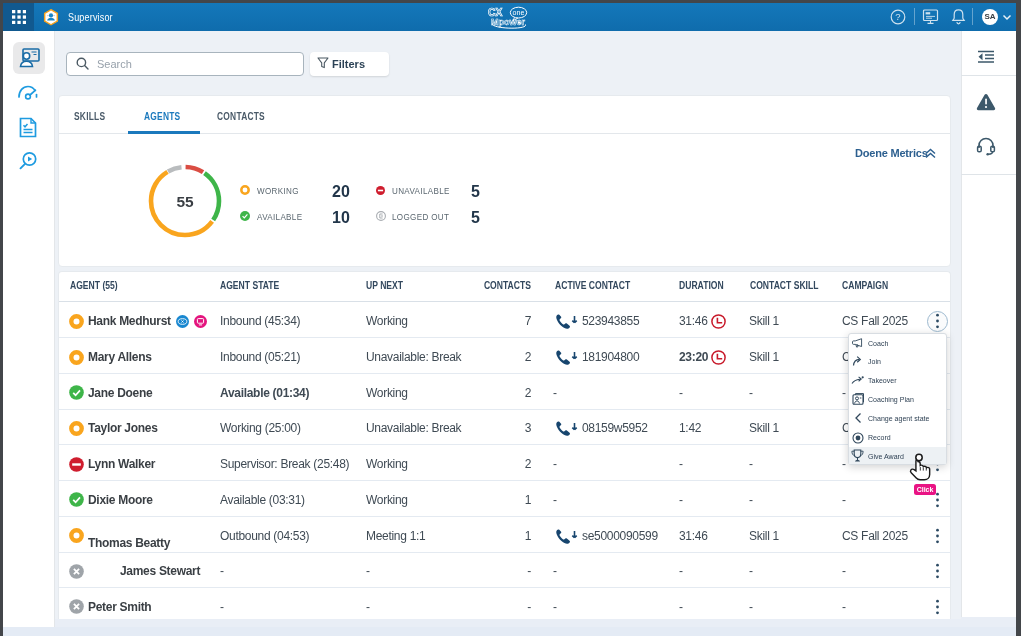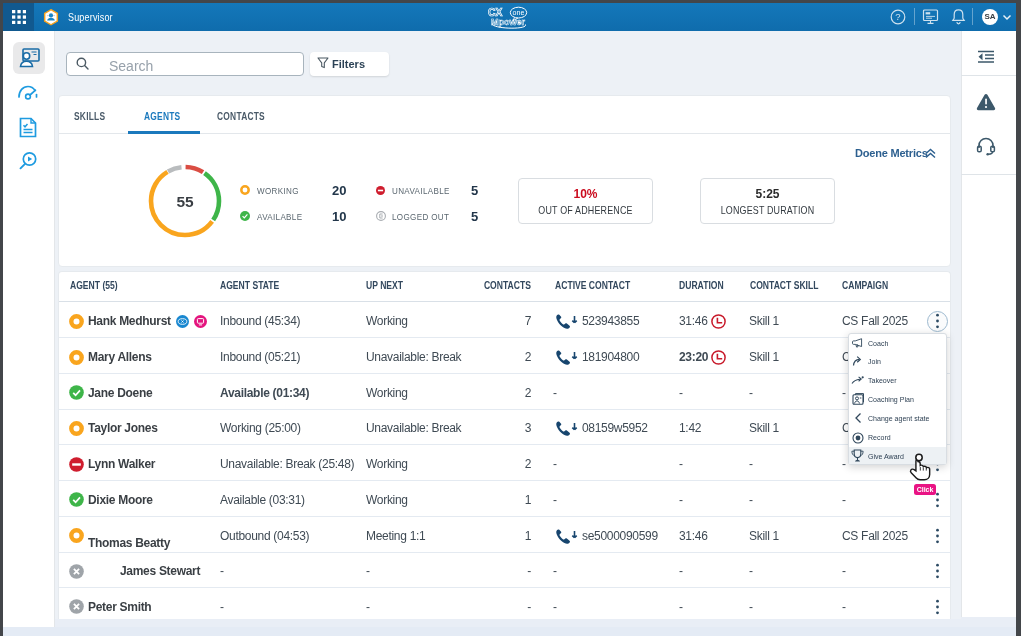--- a/index.html
+++ b/index.html
@@ -11,34 +11,34 @@
   #waffle{left:3px;top:3px;width:31px;height:28px;background:#11598f;}
   #suptitle{left:68px;top:11px;color:#fff;font-size:11px;letter-spacing:.2px;transform:scale(0.82,1);transform-origin:0 0;}
   
   #lsb{left:3px;top:31px;width:52px;height:597px;background:#fff;border-right:1px solid #e3e6e9;box-sizing:border-box;}
   #lsb-sel{left:13px;top:42px;width:32px;height:32px;background:#e9e9ea;border-radius:6px;}
   #rsb{left:961px;top:31px;width:55px;height:586px;background:#fff;border-left:1px solid #e3e6e9;box-sizing:border-box;}
   .rdiv{left:961px;width:55px;height:1px;background:#dfe4e8;}
   
   #main{left:55px;top:31px;width:906px;height:605px;background:#edf1f6;}
   #searchbox{left:66px;top:52px;width:238px;height:24px;background:#fff;border:1px solid #a8b4bd;border-radius:4px;box-sizing:border-box;}
-  #searchph{left:109px;top:58px;font-size:14px;color:#97a1ab;}
+  #searchph{left:97px;top:58px;font-size:11px;color:#97a1ab;}
   #filtersbtn{left:310px;top:52px;width:79px;height:24px;background:#fff;border-radius:4px;box-shadow:0 1px 2px rgba(0,0,0,.12);}
   #filterstxt{left:332px;top:58px;font-size:11px;font-weight:bold;color:#2c4256;}
   
   #card1{left:58px;top:95px;width:893px;height:172px;background:#fff;border-radius:4px;border:1px solid #e6eaee;box-sizing:border-box;}
   #card2{left:58px;top:271px;width:893px;height:348px;background:#fff;border-radius:4px 4px 0 0;border:1px solid #e6eaee;border-bottom:none;box-sizing:border-box;}
   
   .tab{top:110px;font-size:10.5px;font-weight:bold;letter-spacing:.3px;color:#4a5a68;transform:scale(0.8,1);transform-origin:0 0;}
   #tabline{left:59px;top:133px;width:891px;height:1px;background:#e3e7eb;}
   #tabunder{left:128px;top:131px;width:72px;height:3px;background:#1b79bd;}
   
   #hidemetrics{left:855px;top:147px;font-size:11px;font-weight:bold;color:#2c5f8f;letter-spacing:-0.2px;}
   .legtxt{font-size:9.5px;color:#5b6770;letter-spacing:.4px;transform:scale(0.85,1);transform-origin:0 0;}
-  .legval{font-size:13px;font-weight:bold;color:#22364a;}
+  .legval{font-size:16px;font-weight:bold;color:#22364a;}
   .mcard{top:178px;width:135px;height:46px;background:#fff;border:1px solid #d9dde1;border-radius:4px;box-sizing:border-box;text-align:center;}
   .mcard .v{font-size:12px;font-weight:bold;margin-top:8px;color:#2b2b2b;}
   .mcard .l{font-size:10.5px;color:#333a40;margin-top:3px;letter-spacing:.2px;transform:scale(0.85,1);}
   
   .th{top:279px;font-size:11px;font-weight:bold;color:#33485e;letter-spacing:0;transform:scale(0.78,1);transform-origin:0 0;}
   #hline{left:59px;top:301px;width:891px;height:1px;background:#d9e0e7;}
   .rowline{left:59px;width:891px;height:1px;background:#e4eaf1;}
   .name{font-size:12px;font-weight:bold;color:#3a3f44;letter-spacing:-0.3px;}
   .cell{font-size:12px;color:#3f4a54;letter-spacing:-0.3px;}
   
@@ -207,28 +207,20 @@
     </svg>
   <div class="abs legtxt" style="left:392px;top:185px;">UNAVAILABLE</div>
   <div class="abs legval" style="left:471px;top:183px;">5</div>
   <svg class="abs" style="left:376px;top:211px;" width="10" height="10" viewBox="0 0 10 10">
       <circle cx="5" cy="5" r="4.4" fill="none" stroke="#a9adb2" stroke-width="1.1"></circle>
       <path d="M6.6 3 H3.8 V7 H6.6 M5 5 H7" fill="none" stroke="#a9adb2" stroke-width="1"></path>
     </svg>
   <div class="abs legtxt" style="left:392px;top:211px;">LOGGED OUT</div>
   <div class="abs legval" style="left:471px;top:209px;">5</div>
 
-  <div class="abs mcard" style="left:518px;">
-      <div class="v" style="color:#cb0c1f;">10%</div>
-      <div class="l">OUT OF ADHERENCE</div>
-    </div>
-  <div class="abs mcard" style="left:700px;">
-      <div class="v">5:25</div>
-      <div class="l">LONGEST DURATION</div>
-    </div>
 
   <div class="abs th" style="left:70px;">AGENT (55)</div>
   <div class="abs th" style="left:220px;">AGENT STATE</div>
   <div class="abs th" style="left:366px;">UP NEXT</div>
   <div class="abs th" style="left:472px;width:54px;text-align:right;transform-origin:100% 0;">CONTACTS</div>
   <div class="abs th" style="left:555px;">ACTIVE CONTACT</div>
   <div class="abs th" style="left:679px;">DURATION</div>
   <div class="abs th" style="left:750px;">CONTACT SKILL</div>
   <div class="abs th" style="left:842px;">CAMPAIGN</div>
   <div class="abs" id="hline"></div>
@@ -342,21 +334,21 @@
         <circle cx="2.5" cy="8" r="1.4" fill="#2c4a63"></circle>
         <circle cx="2.5" cy="13.8" r="1.4" fill="#2c4a63"></circle>
       </svg>
   <div class="abs rowline" style="top:444.4px;"></div>
 
   <svg class="abs" style="left:69px;top:456.6px;" width="15" height="15" viewBox="0 0 15 15">
         <circle cx="7.5" cy="7.5" r="7.3" fill="#cf1d2e"></circle>
         <rect x="3.2" y="6.3" width="8.6" height="2.4" fill="#fff"></rect>
       </svg>
   <div class="abs name" style="left:88px;top:457.1px;">Lynn Walker</div>
-  <div class="abs cell" style="left:220px;top:457.1px;">Unavailable: Break (25:48)</div>
+  <div class="abs cell" style="left:220px;top:457.1px;">Supervisor: Break (25:48)</div>
   <div class="abs cell" style="left:366px;top:457.1px;">Working</div>
   <div class="abs cell" style="left:472px;top:457.1px;width:59px;text-align:right;">2</div>
   <div class="abs cell" style="left:553px;top:457.1px;">-</div>
   <div class="abs cell" style="left:679px;top:457.1px;">-</div>
   <div class="abs cell" style="left:749px;top:457.1px;">-</div>
   <div class="abs cell" style="left:842px;top:457.1px;">-</div>
   <svg class="abs" style="left:934.5px;top:456.1px;" width="5" height="16" viewBox="0 0 5 16">
         <circle cx="2.5" cy="2.2" r="1.4" fill="#2c4a63"></circle>
         <circle cx="2.5" cy="8" r="1.4" fill="#2c4a63"></circle>
         <circle cx="2.5" cy="13.8" r="1.4" fill="#2c4a63"></circle>

